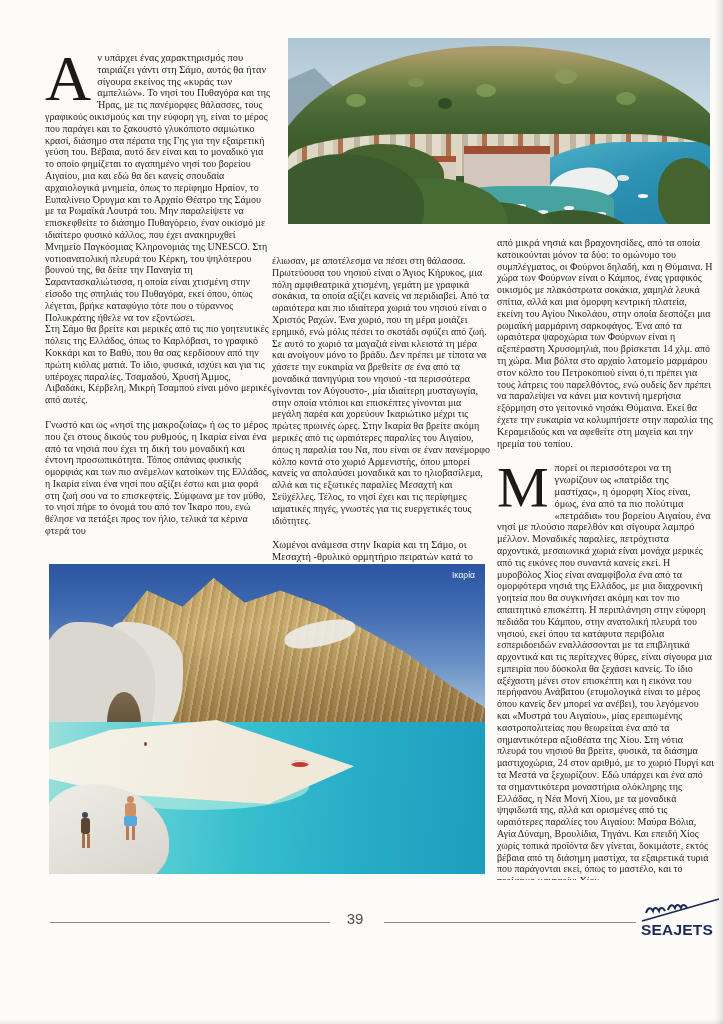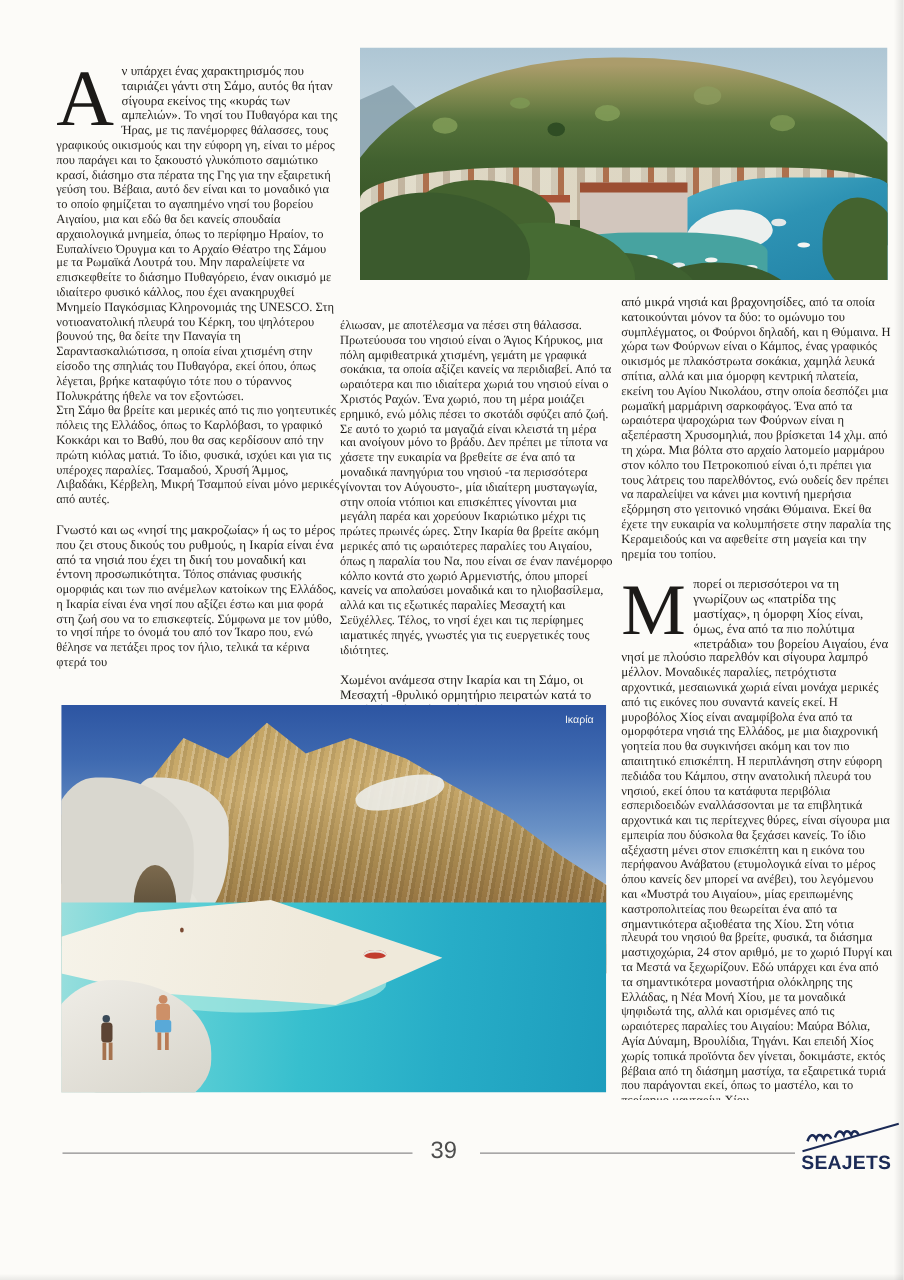--- a/index.html
+++ b/index.html
@@ -105,21 +105,21 @@
   .b-woman .torso{position:absolute;left:2px;top:6px;width:9px;height:16px;border-radius:3px;background:#5c4434;}
   .b-woman .legs{position:absolute;left:3px;top:22px;width:3px;height:14px;background:#a5724e;box-shadow:5px 0 0 #a5724e;}
   .b-caption{position:absolute;top:6px;right:10px;color:#f5f5f2;
     font-family:"Liberation Sans",sans-serif;font-size:8.5px;}
 
   
   .footer-rule{position:absolute;height:1px;background:#8c8c8c;}
   #rule-left{left:50px;top:922px;width:280px;}
   #rule-right{left:384px;top:922px;width:252px;}
   .page-number{position:absolute;left:332px;top:910px;width:46px;text-align:center;
-    font-family:"Liberation Sans",sans-serif;font-size:19px;color:#4d4d4d;}
+    font-family:"Liberation Sans",sans-serif;font-size:15px;color:#4d4d4d;}
   .logo{position:absolute;left:640px;top:896px;width:80px;height:44px;}
   .logo text{font-family:"Liberation Sans",sans-serif;font-weight:700;}
 </style>
 </head>
 <body>
 
 <div class="page">
 
   <div class="photo" id="photo-harbor">
     <div class="h-sky"></div>

